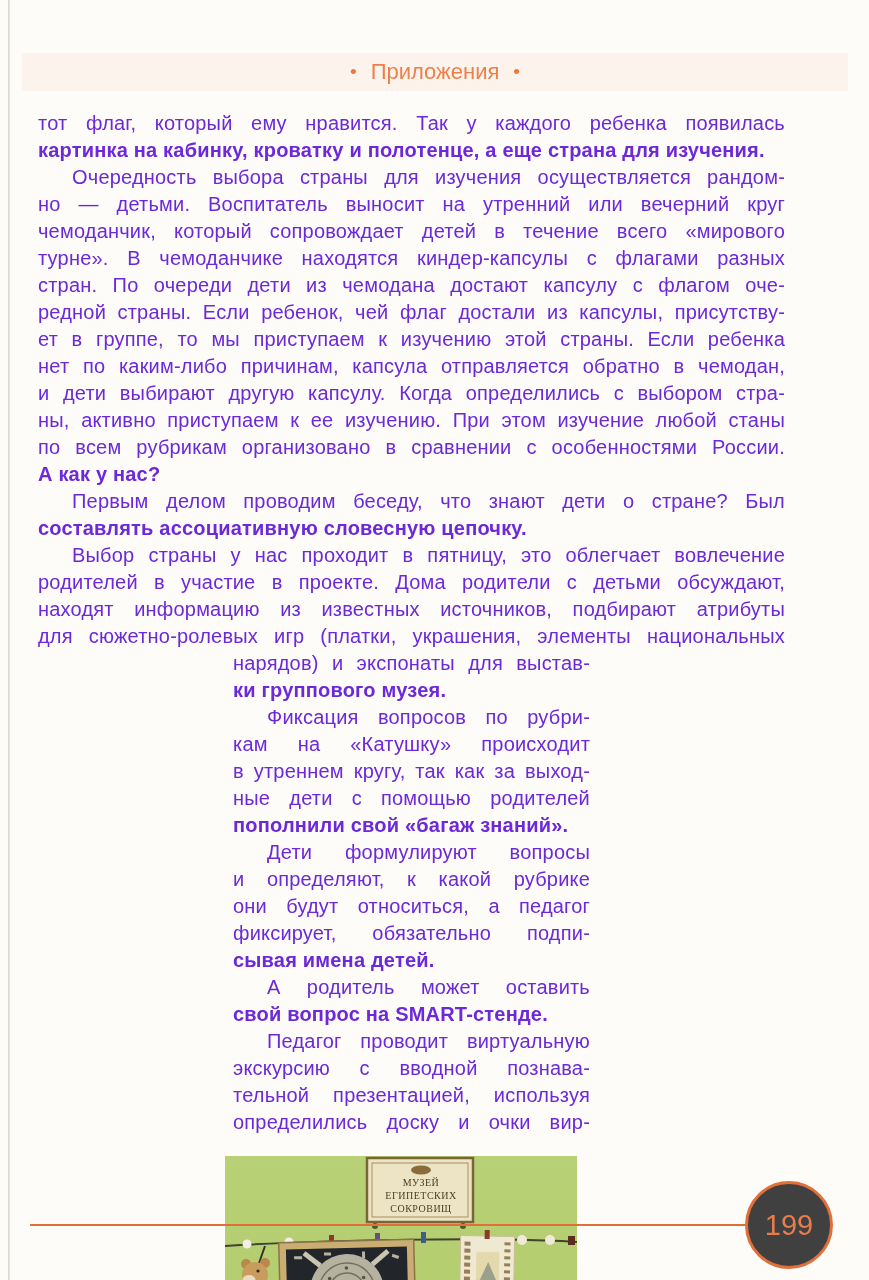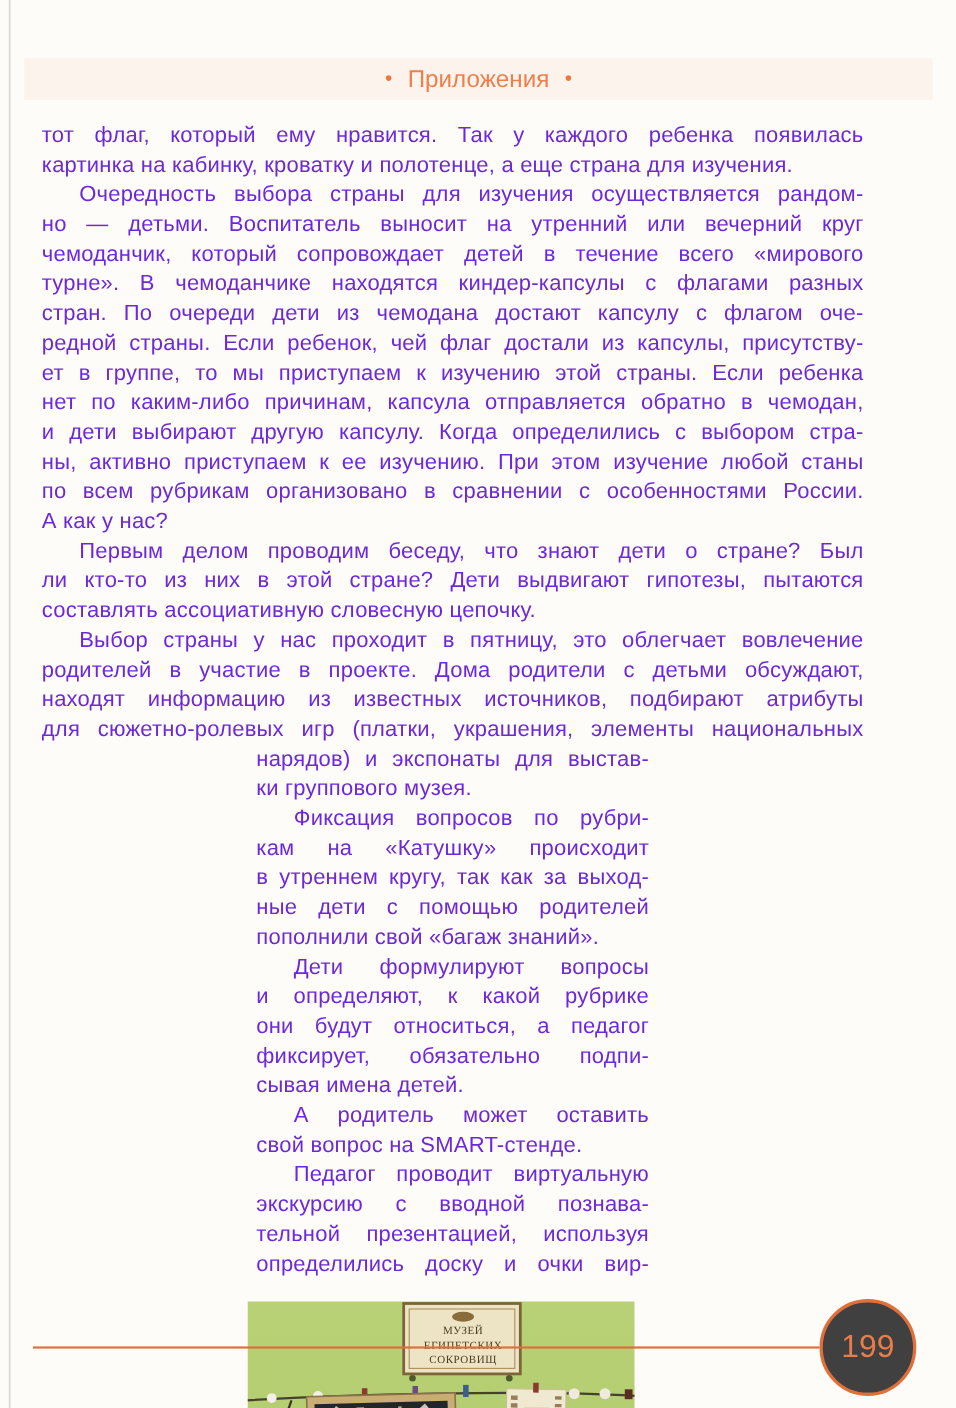--- a/index.html
+++ b/index.html
@@ -23,21 +23,21 @@
   
   .content{
     position:absolute;left:38px;top:110px;width:747px;
     color:#6d28d9;
   }
   .tline{
     font-size:20px;line-height:27px;height:27px;overflow:hidden;
     text-align:justify;text-align-last:justify;
     letter-spacing:0.2px;
   }
-  .tline.end{text-align-last:left;}
+  .tline.end{text-align-last:left;font-weight:bold;}
   .tline.ind{text-indent:34px;}
   .narrow-row{display:flex;align-items:center;flex-direction:column;}
   .narrow-text{width:357px;}
   .photo{
     width:392px;height:457px;margin:20px 0 0 18px;padding:0;
     flex:0 0 auto;
   }
   .photo svg{display:block;}
   
   .footer-rule{
@@ -76,21 +76,20 @@
       <div class="tline">турне». В чемоданчике находятся киндер-капсулы с флагами разных</div>
       <div class="tline">стран. По очереди дети из чемодана достают капсулу с флагом оче-</div>
       <div class="tline">редной страны. Если ребенок, чей флаг достали из капсулы, присутству-</div>
       <div class="tline">ет в группе, то мы приступаем к изучению этой страны. Если ребенка</div>
       <div class="tline">нет по каким-либо причинам, капсула отправляется обратно в чемодан,</div>
       <div class="tline">и дети выбирают другую капсулу. Когда определились с выбором стра-</div>
       <div class="tline">ны, активно приступаем к ее изучению. При этом изучение любой станы</div>
       <div class="tline">по всем рубрикам организовано в сравнении с особенностями России.</div>
       <div class="tline end">А как у нас?</div>
       <div class="tline ind">Первым делом проводим беседу, что знают дети о стране? Был</div>
-      <div class="tline">ли кто-то из них в этой стране? Дети выдвигают гипотезы, пытаются</div>
       <div class="tline end">составлять ассоциативную словесную цепочку.</div>
       <div class="tline ind">Выбор страны у нас проходит в пятницу, это облегчает вовлечение</div>
       <div class="tline">родителей в участие в проекте. Дома родители с детьми обсуждают,</div>
       <div class="tline">находят информацию из известных источников, подбирают атрибуты</div>
       <div class="tline">для сюжетно-ролевых игр (платки, украшения, элементы национальных</div>
     </div>
   <div class="narrow-row">
     <div id="narrow-lines" class="narrow-text">
         <div class="tline">нарядов) и экспонаты для выстав-</div>
         <div class="tline end">ки группового музея.</div>

